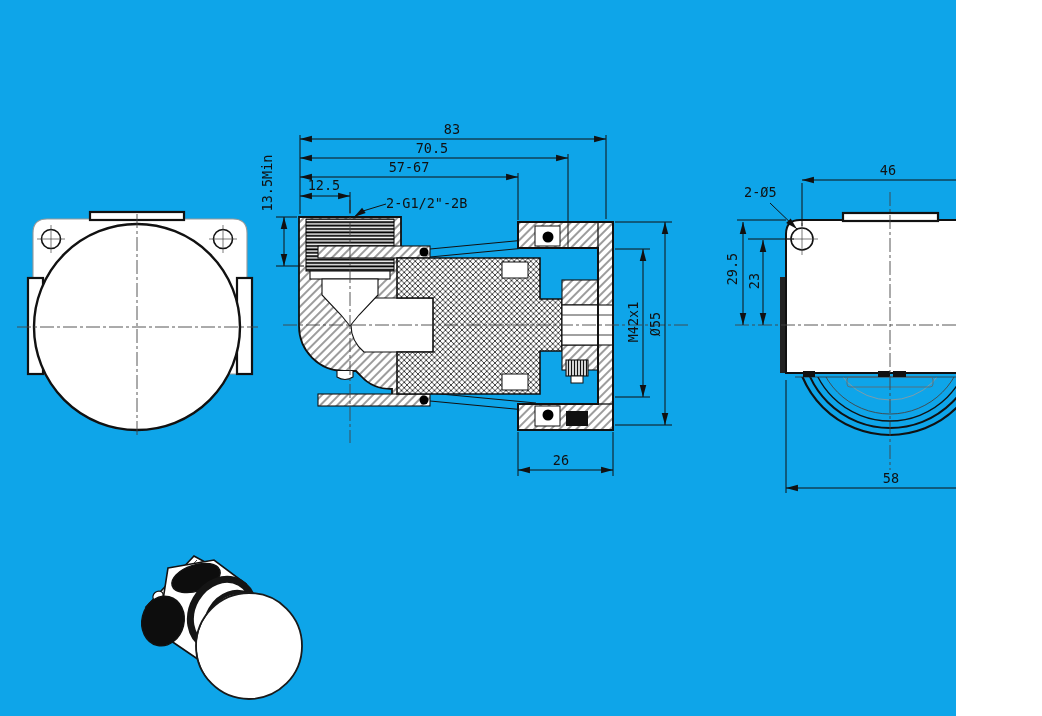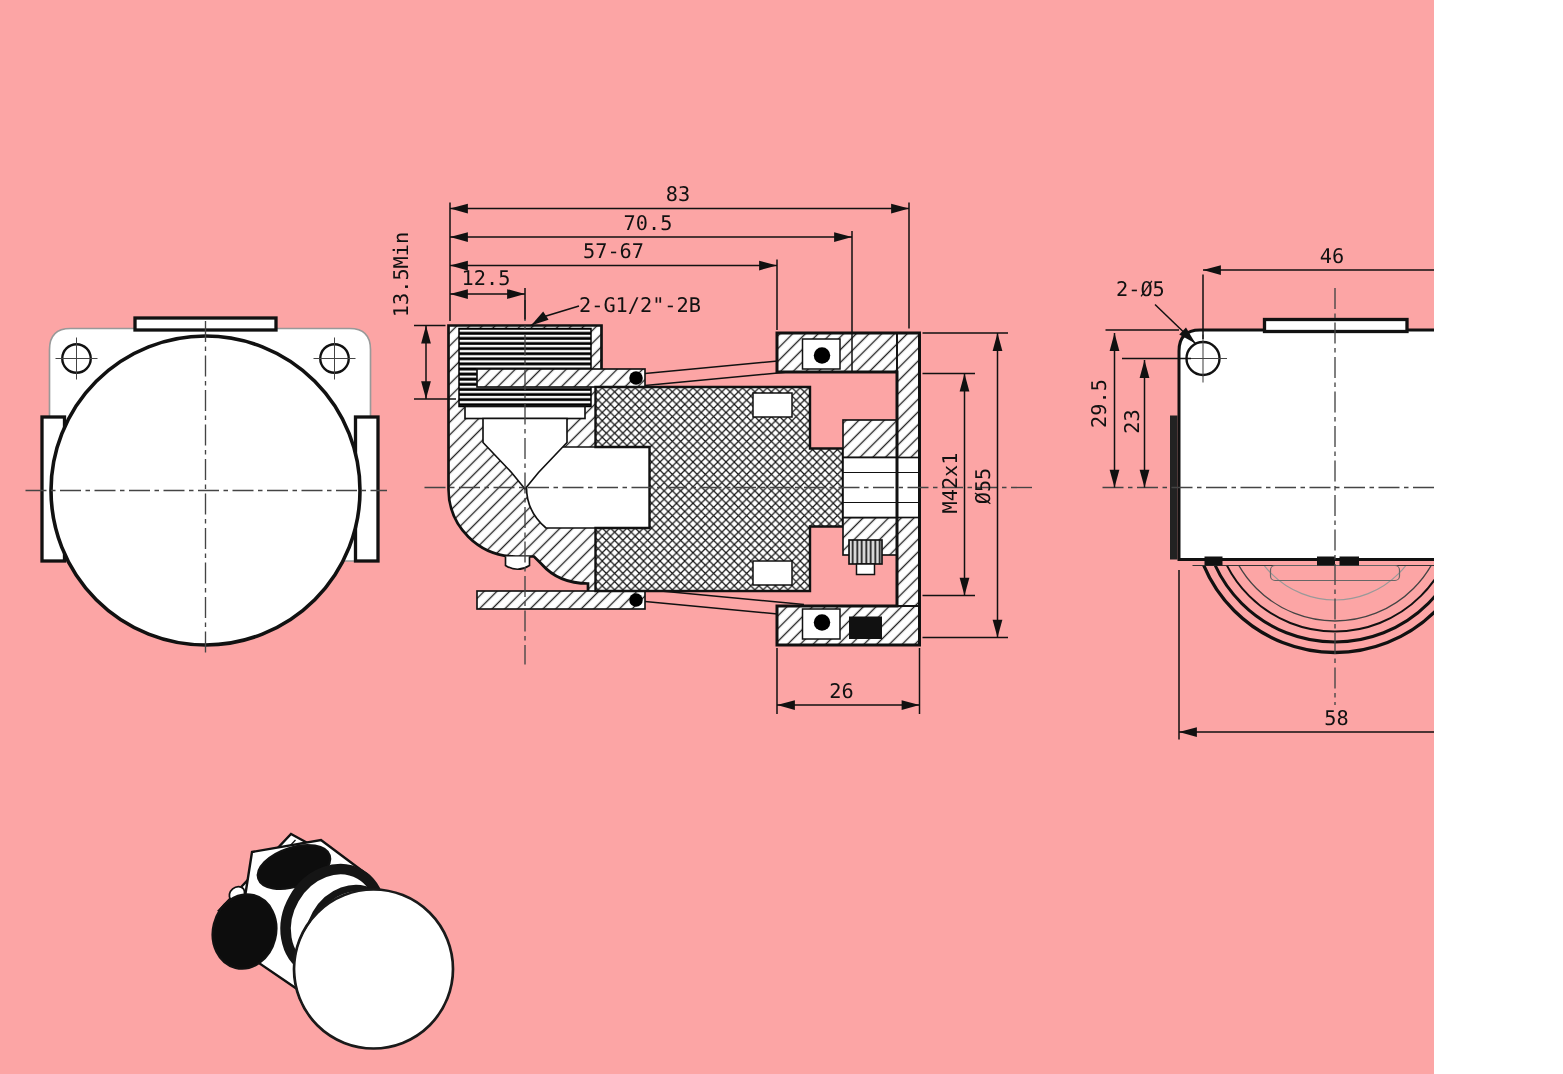--- a/index.html
+++ b/index.html
@@ -1,16 +1,16 @@
 <!DOCTYPE html>
 <html><head>
 <meta charset="utf-8">
 <style>
   html,body{margin:0;padding:0;background:#ffffff;}
-  .page{width:956px;height:716px;position:relative;background:#fca5a5;overflow:hidden;}
+  .page{width:956px;height:716px;position:relative;background:#0ea5e9;overflow:hidden;}
   svg{display:block;}
   text{font-family:"DejaVu Sans Mono","Liberation Mono",monospace;font-size:13.5px;fill:#111;}
   .dim line, .dim path.dl{stroke:#111;stroke-width:1;}
   .ext{stroke:#333;stroke-width:0.75;}
   .cl{stroke:#444;stroke-width:0.9;stroke-dasharray:14 3 3 3;fill:none;}
   .thick{stroke:#111;stroke-width:2.2;fill:#fff;}
 </style>
 </head>
 <body>
 

